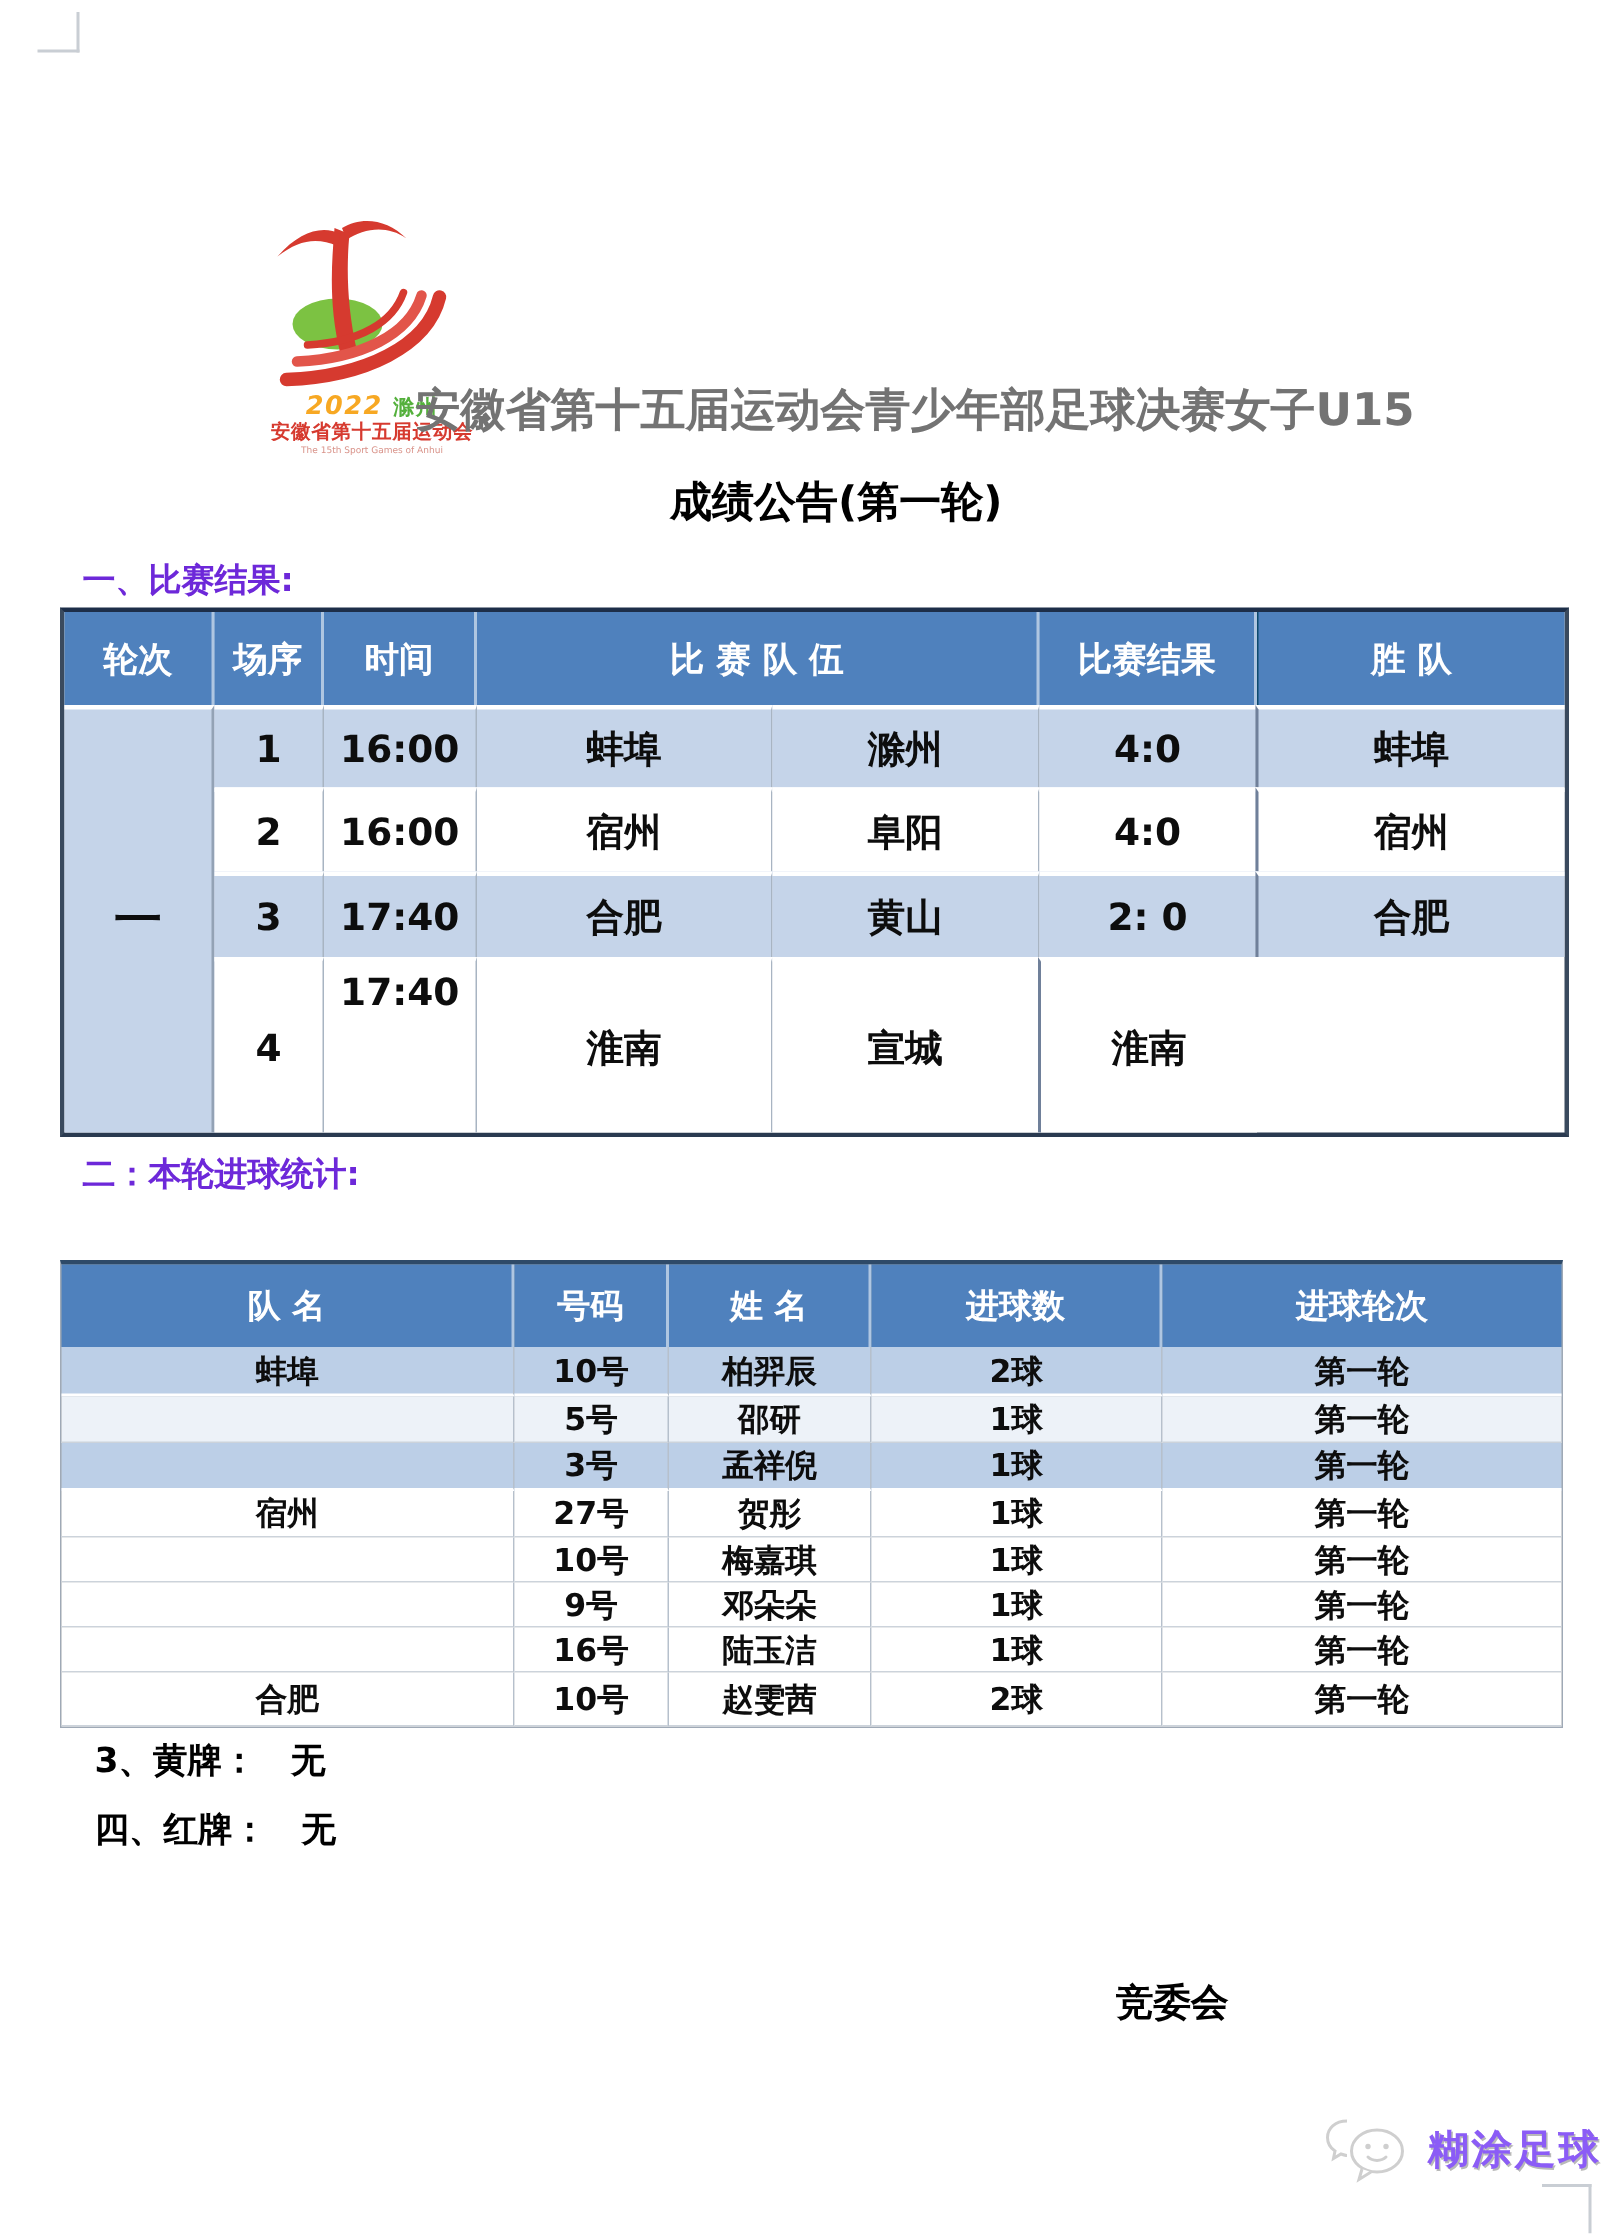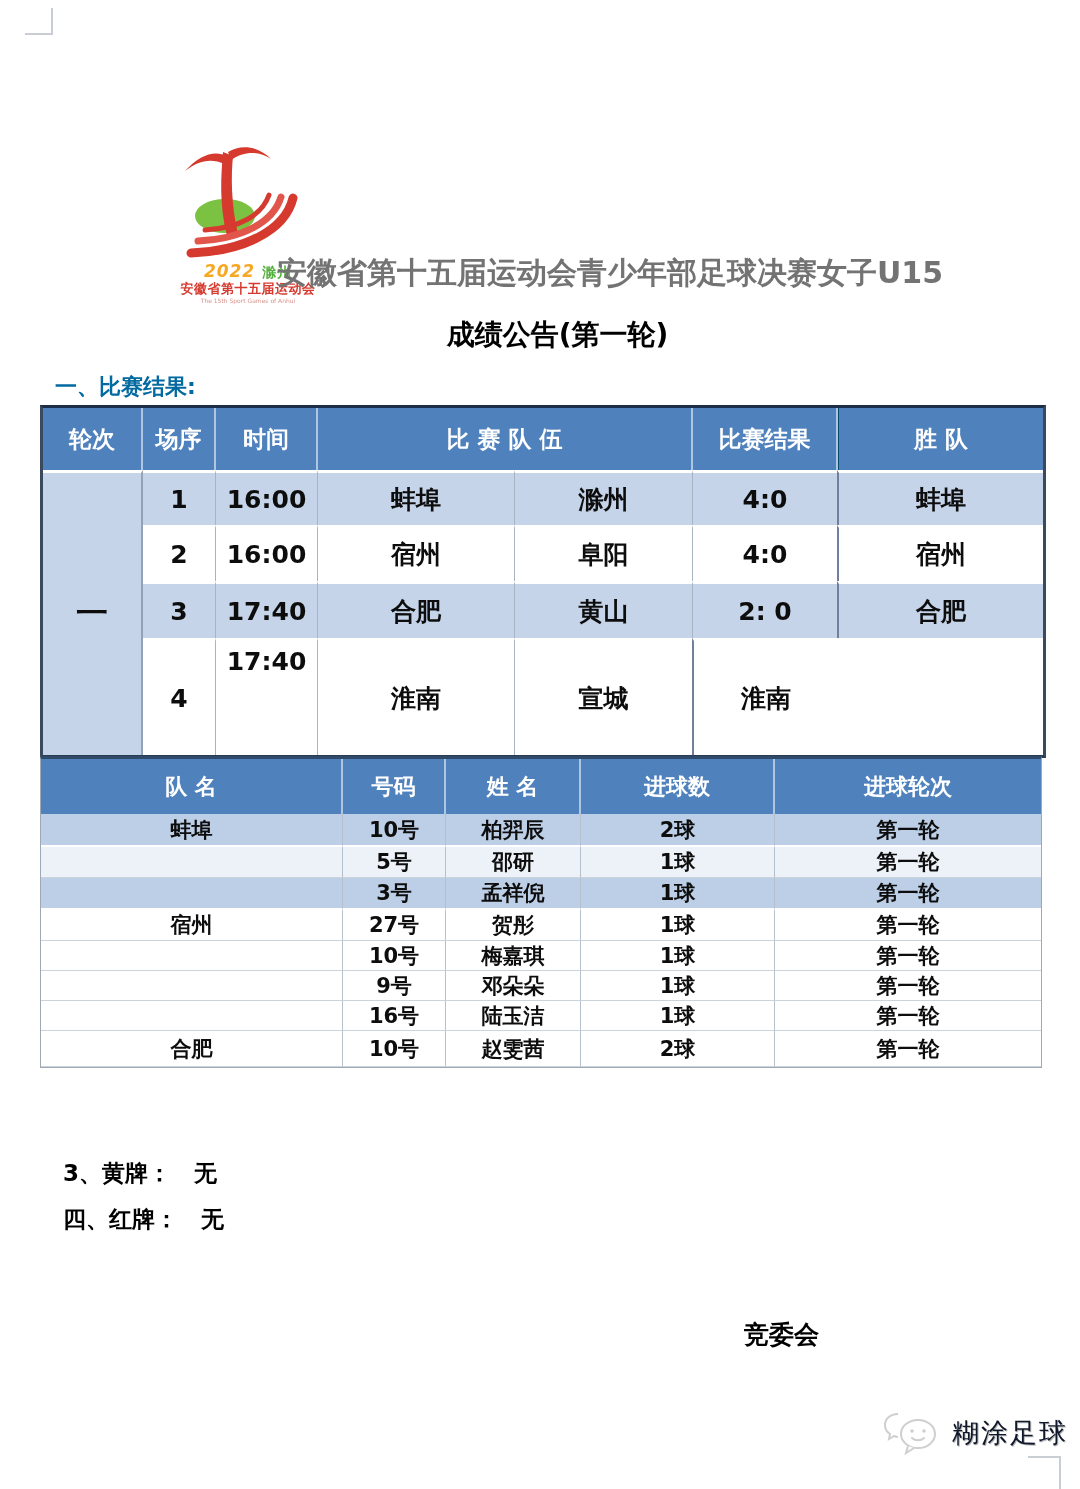--- a/index.html
+++ b/index.html
@@ -15,21 +15,21 @@
   
   .logo{position:absolute;left:158px;top:136px;width:180px;text-align:center;}
   .logo-line1{font-size:17px;font-weight:bold;font-style:italic;letter-spacing:1px;line-height:18px;}
   .logo-year{color:#f7a823;}
   .logo-city{color:#54b03c;font-style:normal;font-size:14px;}
   .logo-line2{font-size:13px;font-weight:bold;color:#d63a2f;line-height:16px;letter-spacing:.5px;}
   .logo-line3{font-size:6px;color:#d9938a;line-height:8px;}
   
   .title{position:absolute;left:277px;top:253px;width:680px;font-size:30px;font-weight:bold;color:#737373;white-space:nowrap;}
   .subtitle{position:absolute;left:0;top:316px;width:1115px;text-align:center;font-size:28px;font-weight:bold;color:#000;}
-  .sec-label{position:absolute;left:55px;font-size:22px;font-weight:bold;color:#0369a1;}
+  .sec-label{position:absolute;left:55px;font-size:22px;font-weight:bold;color:#6d28d9;}
   .sec1-label{top:372px;}
   .sec2-label{top:768px;}
   
   .t1{
     position:absolute;left:40px;top:405px;
     display:grid;
     grid-template-columns:100px 73px 102px 197px 178px 145px 205px;
     grid-template-rows:62px 55px 56px 57px 117px;
     border:3px solid #3a4a5e;border-top-color:#1d2e49;border-bottom-color:#2a3a50;
     background:#fff;
@@ -43,42 +43,42 @@
     font-weight:bold;font-size:25px;color:#0d0d0d;
     border-top:3px solid #ffffff;border-right:1px solid #a8b4c2;}
   .t1 .rowblue{background:#c5d4e9;}
   .t1 .rowwhite{background:#ffffff;}
   .t1 .round-cell{grid-column:1;grid-row:2/6;background:#c5d4e9;font-size:32px;border-right:2px solid #93a2b5;}
   .t1 .win-cell{border-left:2px solid #70809a;border-right:none;margin-left:-1px;}
   .t1 .top-align{align-items:flex-start;padding-top:6px;}
   .t1 .result-wrap{font-size:24px;line-height:1.3;padding:0 14px;text-align:center;}
   
   .t2{
-    position:absolute;left:40px;top:756px;
+    position:absolute;left:40px;top:840px;
     display:grid;
     grid-template-columns:302px 103px 135px 194px 266px;
     grid-template-rows:55px 33px 31px 32px 31px 30px 30px 30px 36px;
     border:1px solid #9fa9b6;border-top:3px solid #2e4a68;
     background:#a3a3a3;
   }
   .t2 .th{font-size:22px;}
   .t2 .td{font-size:21px;border-top:none;border-right:1px solid #b6c0cc;border-bottom:1px solid #ccd3db;}
   .t2 .rb{background:#bccfe7;border-bottom:2px solid #ffffff;}
   .t2 .rp{background:#edf2f8;}
   .t2 .rw{background:#ffffff;}
   .t2 .last{border-right:none;}
   
   .note{position:absolute;left:63px;font-size:23px;font-weight:bold;color:#000;}
   .note1{top:1158px;}
   .note2{top:1204px;}
   .committee{position:absolute;left:744px;top:1318px;font-size:25px;font-weight:bold;color:#000;}
   .docdate{position:absolute;left:695px;top:1374px;font-size:28px;font-weight:bold;color:#000;}
   
   .watermark{position:absolute;left:884px;top:1410px;display:flex;align-items:center;gap:6px;}
-  .wm-text{font-size:27px;font-weight:normal;color:#0f172a;letter-spacing:2px;
+  .wm-text{font-size:27px;font-weight:bold;color:#8b5cf6;letter-spacing:2px;
     text-shadow:1px 1px 0 #b9b9b9;}
 </style>
 </head>
 <body>
 
 <div class="page">
 
   <div class="corner-tl"></div>
 
   <div class="logo">

